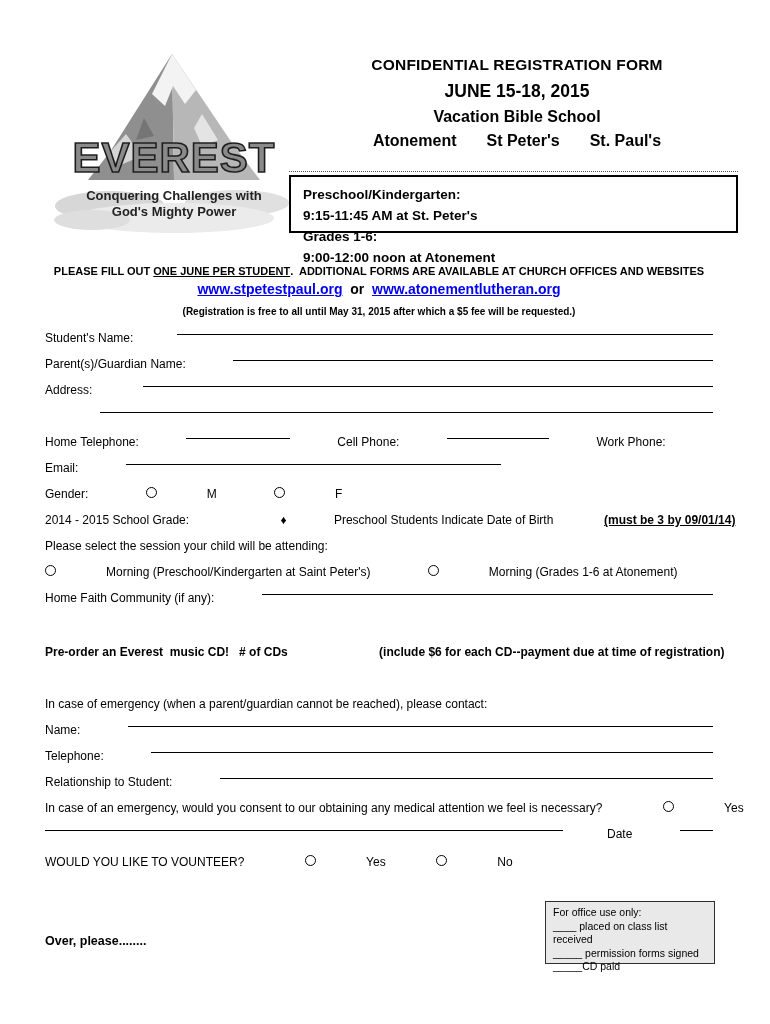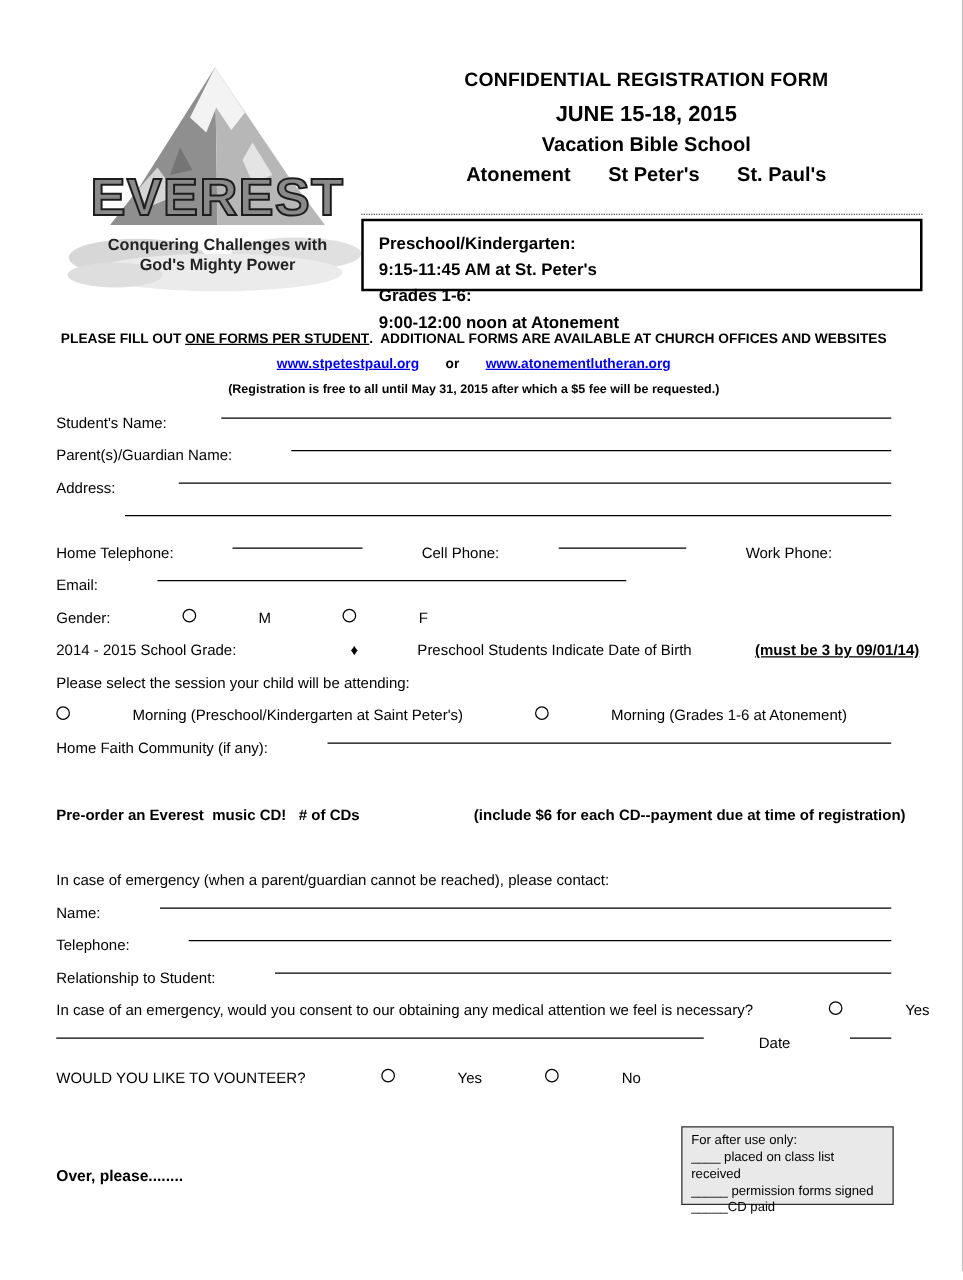--- a/index.html
+++ b/index.html
@@ -23,21 +23,21 @@
     border:2px solid #000; padding:7px 12px;
     font-size:13.5px; font-weight:bold; line-height:21px;
   }
   .sched-row { display:flex;flex-direction:column; }
   .sched-label { width:198px; }
   
   .main { position:absolute; left:45px; top:257px; width:668px; }
   .center-row { display:flex; justify-content:center; height:20px; align-items:flex-end; white-space:pre-wrap; }
   .instr1 { font-weight:bold; font-size:11px; }
   .instr1 .u { text-decoration:underline; }
-  .links { font-weight:bold; font-size:11px;gap:15px; }
+  .links { font-weight:bold; font-size:14px; }
   a.link { text-decoration:underline; cursor:pointer; }
   .fee { font-weight:bold; font-size:10px; }
   .gap14 { height:14px; } .gap26 { height:26px; } .gap28 { height:28px; }
   .row { display:flex; align-items:flex-start; height:26px; white-space:pre;gap:44px; }
   .row.tall { height:28px; }
   .blank { display:inline-block; border-bottom:1px solid #000; height:4px; }
   .fill { flex:1 1 auto; }
   .lbl { display:inline-block; }
   .radio {
     display:inline-block; width:11px; height:11px; border:1.7px solid #000;
@@ -97,21 +97,21 @@
     </div>
     <div class="sched-row">
       <span class="sched-label">Grades 1-6:</span>
       <span>9:00-12:00 noon at Atonement</span>
     </div>
   </div>
 
   <div class="main">
 
     <div class="center-row instr1">
-      <span>PLEASE FILL OUT </span><span class="u">ONE FORMS PER STUDENT</span><span>.  ADDITIONAL FORMS ARE AVAILABLE AT CHURCH OFFICES AND WEBSITES</span>
+      <span>PLEASE FILL OUT </span><span class="u">ONE JUNE PER STUDENT</span><span>.  ADDITIONAL FORMS ARE AVAILABLE AT CHURCH OFFICES AND WEBSITES</span>
     </div>
     <div class="center-row links">
       <a class="link" style="color:#0000EE">www.stpetestpaul.org</a><span>  or  </span><a class="link" style="color:#0000EE">www.atonementlutheran.org</a>
     </div>
     <div class="center-row fee">
       <span>(Registration is free to all until May 31, 2015 after which a $5 fee will be requested.)</span>
     </div>
 
     <div class="gap14"></div>
 
@@ -234,21 +234,21 @@
       <span class="lbl">WOULD YOU LIKE TO VOUNTEER?     </span>
       <span class="radio"></span>
       <span class="lbl">Yes  </span>
       <span class="radio"></span>
       <span class="lbl">No</span>
     </div>
 
   </div>
 
   <div class="office-box">
-    <div>For after use only:</div>
+    <div>For office use only:</div>
     <div>____ placed on class list received</div>
     <div>_____ permission forms signed</div>
     <div>_____CD paid</div>
   </div>
 
   <div class="over">Over, please........</div>
 
 </div>
 
 </body></html>

